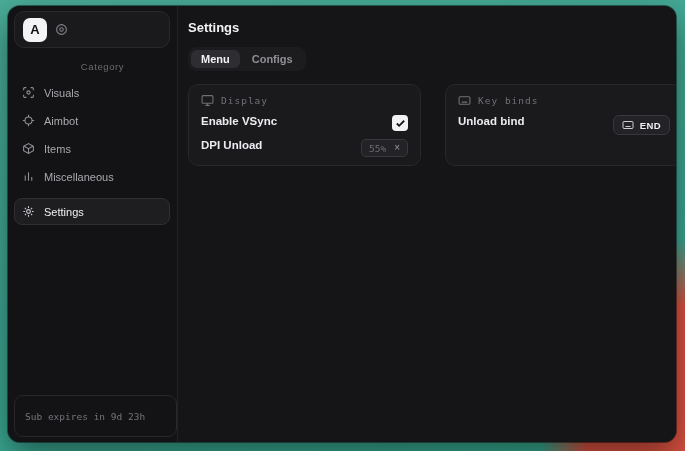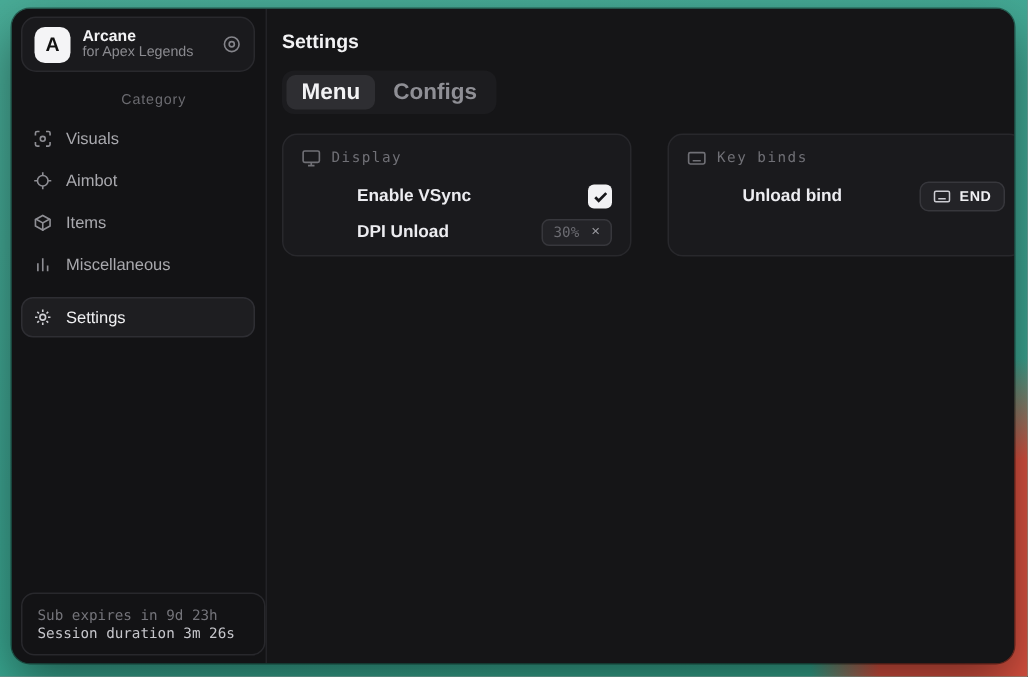--- a/index.html
+++ b/index.html
@@ -48,35 +48,35 @@
     border:1px solid #28282c; border-radius:9px; padding:20px 10px;
     font-family:"DejaVu Sans Mono", monospace; display:flex; flex-direction:column; justify-content:center; gap:1px;
   }
   .sf1{ color:#74747a; font-size:9.5px; }
   .sf2{ color:#c6c6cb; font-size:9.5px; }
   
   .main{ flex:1; background:#151517; padding:14px 8px 0 10px; }
   .page-title{ color:#f2f2f4; font-size:13px; font-weight:bold; margin-bottom:12px; }
   .tabs{ display:inline-flex; background:#1c1c1f; border-radius:8px; padding:3px; gap:2px; margin-bottom:13px; }
   .tab{
-    border-radius:6px; padding:3px 10px; font-size:15px; color:#8f8f95; cursor:pointer; font-weight:bold;
+    border-radius:6px; padding:3px 10px; font-size:11px; color:#8f8f95; cursor:pointer; font-weight:bold;
   }
   .tab.active{ background:#2e2e32; color:#f2f2f4; }
   .cards{ display:flex; gap:24px; }
   .card{
     background:#1a1a1d; border:1px solid #28282c; border-radius:10px;
     padding:9px 12px 10px; height:82px;
   }
   .card-display{ width:233px; }
   .card-binds{ width:238px; }
   .card-head{
     display:flex; align-items:center; gap:7px; color:#707076;
     font-family:"DejaVu Sans Mono", monospace; font-size:9.5px; letter-spacing:1px; margin-bottom:8px;
   }
-  .row{ display:flex; align-items:center; justify-content:space-between; height:22px; margin-top:2px;margin-left:37px; }
+  .row{ display:flex; align-items:flex-start; justify-content:space-between; height:22px; margin-top:2px; }
   .row-label{ color:#ececf0; font-size:11.5px; font-weight:bold; }
   .checkbox{
     width:16px; height:16px; background:#f2f2f4; border-radius:4px;
     display:flex; align-items:center; justify-content:center; cursor:pointer;
   }
   .checkbox svg{ stroke:#17171a; }
   .value-pill{
     display:flex; align-items:center; gap:8px; background:#232327; border:1px solid #37373c;
     border-radius:5px; height:18px; padding:0 7px; cursor:text;
   }
@@ -92,24 +92,20 @@
 </style>
 </head>
 <body>
 
 <div class="overlay">
 
   <div class="sidebar">
 
     <div class="brand-card">
       <div class="brand-logo">A</div>
-      <div class="brand-text">
-        <div class="brand-title">Arcane</div>
-        <div class="brand-sub">for Apex Legends</div>
-      </div>
       <span class="brand-badge">
         <svg width="13" height="13" viewBox="0 0 24 24" fill="none" stroke="currentColor" stroke-width="2">
           <circle cx="12" cy="12" r="9"></circle>
             <circle cx="12" cy="12" r="3.2"></circle>
         </svg>
       </span>
     </div>
 
     <div class="category">Category</div>
 
@@ -162,21 +158,20 @@
             <path d="M12 2.5v3M12 18.5v3M2.5 12h3M18.5 12h3M5.3 5.3l2.1 2.1M16.6 16.6l2.1 2.1M18.7 5.3l-2.1 2.1M7.4 16.6l-2.1 2.1"></path>
           </svg>
         </span>
         <span>Settings</span>
       </div>
 
     </div>
 
     <div class="side-footer">
       <div class="sf1">Sub expires in 9d 23h</div>
-      <div class="sf2">Session duration 3m 26s</div>
     </div>
 
   </div>
 
   <div class="main">
 
     <div class="page-title">Settings</div>
 
     <div class="tabs">
       <div class="tab active">Menu</div>
@@ -201,21 +196,21 @@
           <span class="checkbox">
             <svg width="11" height="11" viewBox="0 0 24 24" fill="none" stroke-width="4">
               <path d="M20 6 9 17l-5-5"></path>
             </svg>
           </span>
         </div>
 
         <div class="row">
           <span class="row-label">DPI Unload</span>
           <span class="value-pill">
-            <span class="val">30%</span>
+            <span class="val">55%</span>
             <span class="clear">×</span>
           </span>
         </div>
       </div>
 
       <div class="card card-binds">
         <div class="card-head">
           <span>
             <svg width="13" height="13" viewBox="0 0 24 24" fill="none" stroke="currentColor" stroke-width="2">
               <rect x="2" y="5" width="20" height="14" rx="2"></rect>

